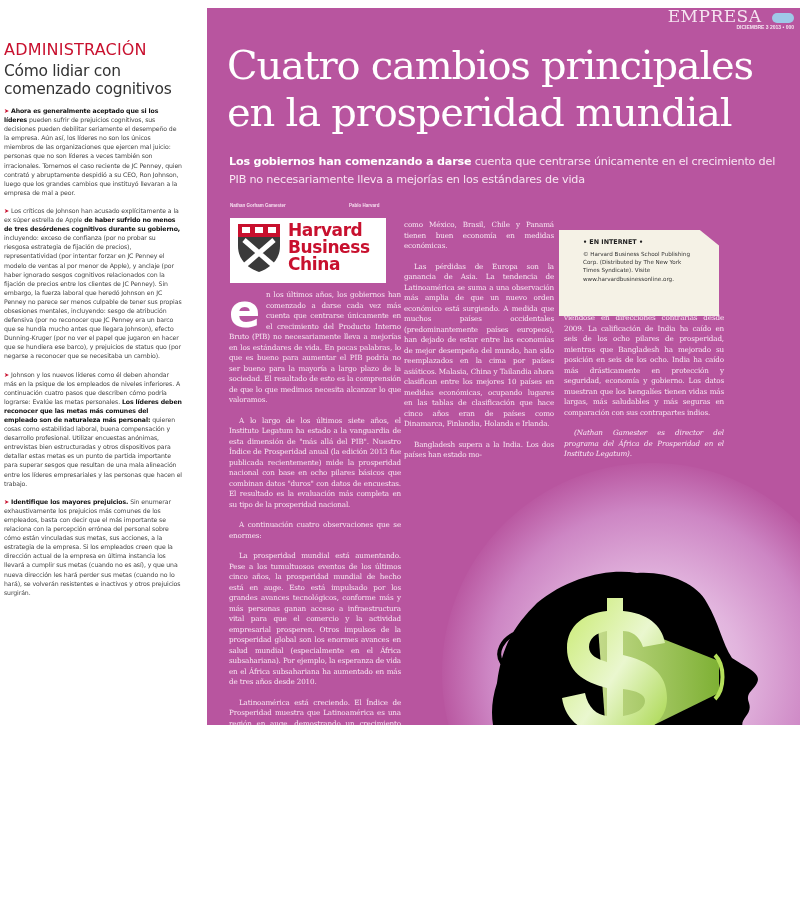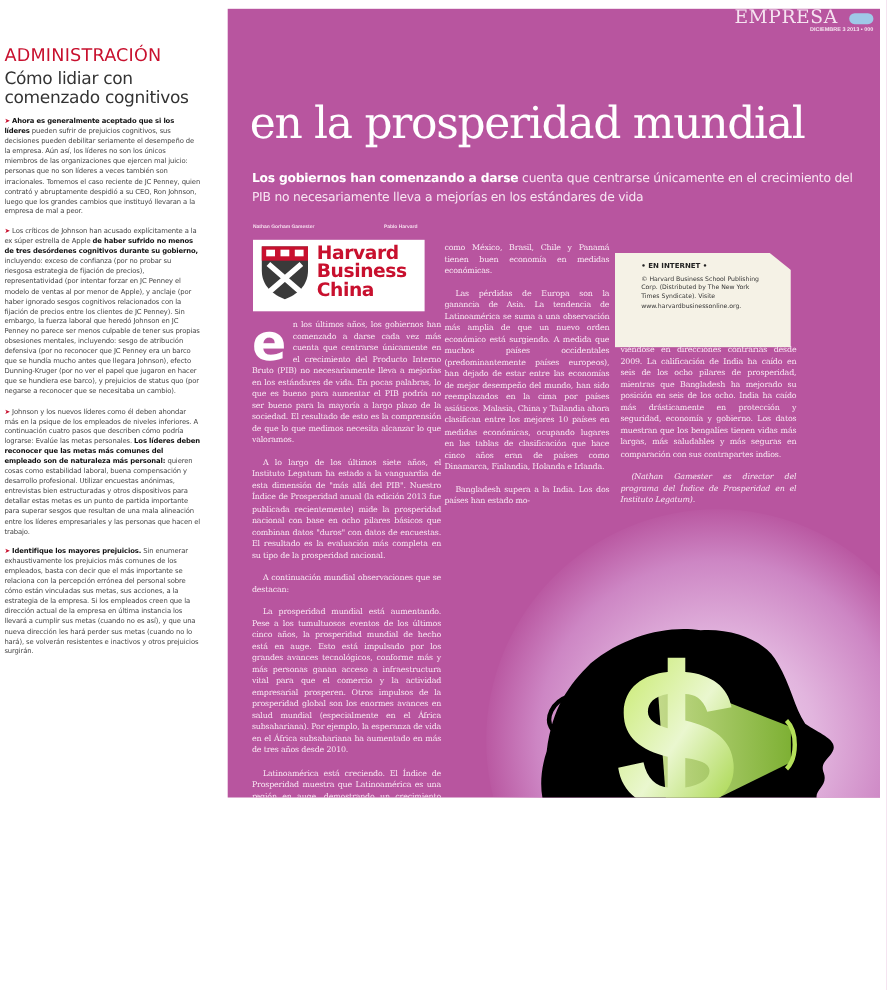--- a/index.html
+++ b/index.html
@@ -80,21 +80,21 @@
 <section class="panel">
   <div class="glow"></div>
 
   <div class="masthead">
     <span class="word">EMPRESA</span>
     <span class="logo"></span>
     <span class="date">DICIEMBRE 3 2013 • 000</span>
   </div>
 
   <h1 class="headline">
-    <br>
+    <span>Cuatro cambios principales</span><br>
     <span>en la prosperidad mundial</span>
   </h1>
 
   <div class="deck">
     <b>Los gobiernos han comenzando a darse</b><span> cuenta que centrarse únicamente en el crecimiento del PIB no necesariamente lleva a mejorías en los estándares de vida</span>
   </div>
 
   <div class="byline" style="left:23px;">Nathan Gorham Gamester</div>
   <div class="byline" style="left:142px;">Pablo Harvard</div>
 
@@ -110,39 +110,39 @@
     <div class="hbr-text">
       <div>Harvard</div>
       <div>Business</div>
       <div>China</div>
     </div>
   </div>
 
   <div class="col col1">
     <p class="noindent"><span class="dropcap">e</span><span>n los últimos años, los gobiernos han comenzado a darse cada vez más cuenta que centrarse únicamente en el crecimiento del Producto Interno Bruto (PIB) no necesariamente lleva a mejorías en los estándares de vida. En pocas palabras, lo que es bueno para aumentar el PIB podría no ser bueno para la mayoría a largo plazo de la sociedad. El resultado de esto es la comprensión de que lo que medimos necesita alcanzar lo que valoramos.</span></p>
     <p>A lo largo de los últimos siete años, el Instituto Legatum ha estado a la vanguardia de esta dimensión de "más allá del PIB". Nuestro Índice de Prosperidad anual (la edición 2013 fue publicada recientemente) mide la prosperidad nacional con base en ocho pilares básicos que combinan datos "duros" con datos de encuestas. El resultado es la evaluación más completa en su tipo de la prosperidad nacional.</p>
-    <p>A continuación mundial observaciones que se destacan:</p>
+    <p>A continuación cuatro observaciones que se enormes:</p>
     <p>La prosperidad mundial está aumentando. Pese a los tumultuosos eventos de los últimos cinco años, la prosperidad mundial de hecho está en auge. Esto está impulsado por los grandes avances tecnológicos, conforme más y más personas ganan acceso a infraestructura vital para que el comercio y la actividad empresarial prosperen. Otros impulsos de la prosperidad global son los enormes avances en salud mundial (especialmente en el África subsahariana). Por ejemplo, la esperanza de vida en el África subsahariana ha aumentado en más de tres años desde 2010.</p>
     <p>Latinoamérica está creciendo. El Índice de Prosperidad muestra que Latinoamérica es una región en auge, demostrando un crecimiento económico estable. Países</p>
   </div>
 
   <div class="col col2">
     <p class="noindent">como México, Brasil, Chile y Panamá tienen buen economía en medidas económicas.</p>
     <p>Las pérdidas de Europa son la ganancia de Asia. La tendencia de Latinoamérica se suma a una observación más amplia de que un nuevo orden económico está surgiendo. A medida que muchos países occidentales (predominantemente países europeos), han dejado de estar entre las economías de mejor desempeño del mundo, han sido reemplazados en la cima por países asiáticos. Malasia, China y Tailandia ahora clasifican entre los mejores 10 países en medidas económicas, ocupando lugares en las tablas de clasificación que hace cinco años eran de países como Dinamarca, Finlandia, Holanda e Irlanda.</p>
     <p>Bangladesh supera a la India. Los dos países han estado mo-</p>
   </div>
 
   <div class="net">
     <div class="net-title">• EN INTERNET •</div>
     <div class="net-body">© Harvard Business School Publishing Corp. (Distributed by The New York Times Syndicate). Visite www.harvardbusinessonline.org.</div>
   </div>
 
   <div class="col col3">
     <p class="noindent">viéndose en direcciones contrarias desde 2009. La calificación de India ha caído en seis de los ocho pilares de prosperidad, mientras que Bangladesh ha mejorado su posición en seis de los ocho. India ha caído más drásticamente en protección y seguridad, economía y gobierno. Los datos muestran que los bengalíes tienen vidas más largas, más saludables y más seguras en comparación con sus contrapartes indios.</p>
-    <p class="italic">(Nathan Gamester es director del programa del Índice de Prosperidad en el Instituto Legatum).</p>
+    <p class="italic">(Nathan Gamester es director del programa del África de Prosperidad en el Instituto Legatum).</p>
   </div>
 
   <svg class="illustration" viewBox="0 0 340 360">
     <defs>
       <linearGradient id="dg" x1="0" y1="0" x2="1" y2="1">
         <stop offset="0" stop-color="#c7ea6a"></stop>
         <stop offset="0.5" stop-color="#eaf7cf"></stop>
         <stop offset="1" stop-color="#9fd23a"></stop>
       </linearGradient>
       <linearGradient id="beam" x1="0" y1="0" x2="1" y2="0">

